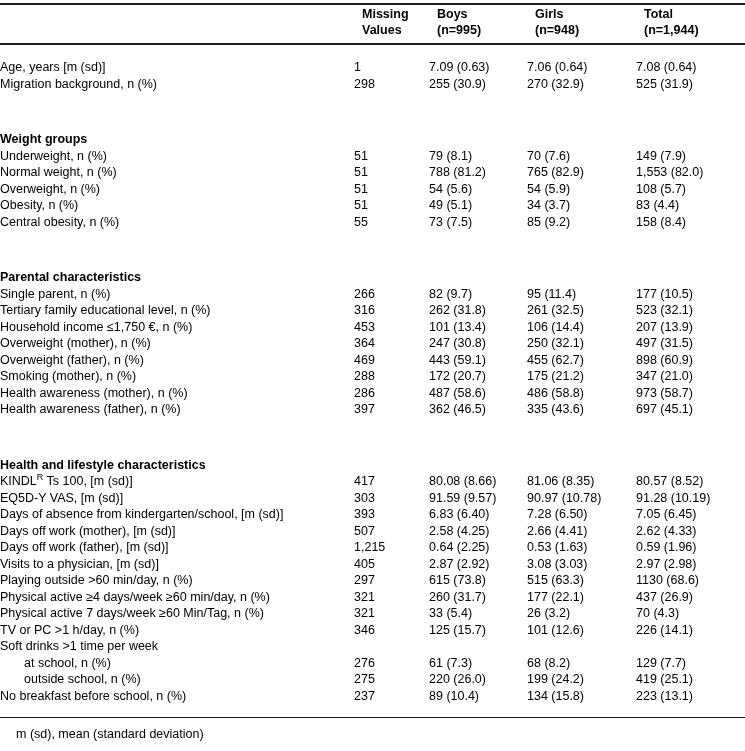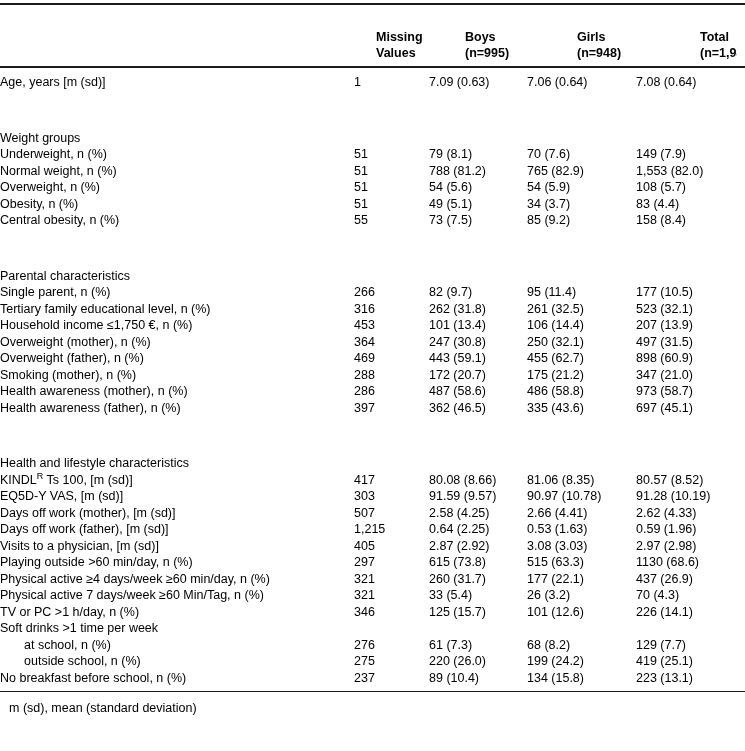--- a/index.html
+++ b/index.html
@@ -25,57 +25,57 @@
     border-top: 2px solid #1c1c1c;
   }
   .grid {
     display: grid;
     grid-template-columns: 354px 75px 98px 109px auto;
     box-sizing: border-box;
     padding-left: 8px;
     padding-right: 8px;
   }
   .thead {
-    padding-top: 24px;
+    padding-top: 1px;
     padding-bottom: 5px;
     border-bottom: 2px solid #1c1c1c;
     font-weight: bold;
     line-height: 16px;
-    gap: 14px;
   }
   .tbody {
     padding-top: 6px;
-    padding-bottom: 5px;
+    padding-bottom: 13px;
     border-bottom: 1.5px solid #1c1c1c;
+    margin-top: 8px;
   }
   .row {
     display: grid;
     grid-template-columns: 354px 75px 98px 109px auto;
     line-height: 16.5px;
   }
   .row.section {
     margin-top: 39px;
-    font-weight: normal;
+    font-weight: bold;
   }
   .row .full {
     grid-column: 1 / -1;
   }
   .cell {
     white-space: nowrap;
     overflow: hidden;
   }
   .label-cell.indent {
     padding-left: 24px;
   }
   sup {
     font-size: 9px;
     line-height: 0;
   }
   .footnote {
-    padding: 8px 8px 0 9px;
+    padding: 8px 8px 0 16px;
     line-height: 16px;
   }
 </style>
 </head>
 <body>
 
 <div class="table-wrap">
 
   <div class="rule-top"></div>
 
@@ -100,20 +100,27 @@
   </div>
 
   <div class="tbody" id="table-body">
       <div class="row">
         <div class="cell label-cell"><span>Age, years [m (sd)]</span></div>
         <div class="cell">1</div>
         <div class="cell">7.09 (0.63)</div>
         <div class="cell">7.06 (0.64)</div>
         <div class="cell">7.08 (0.64)</div>
       </div>
+      <div class="row">
+        <div class="cell label-cell"><span>Migration background, n (%)</span></div>
+        <div class="cell">298</div>
+        <div class="cell">255 (30.9)</div>
+        <div class="cell">270 (32.9)</div>
+        <div class="cell">525 (31.9)</div>
+      </div>
       <div class="row section">
         <div class="cell full">Weight groups</div>
       </div>
       <div class="row">
         <div class="cell label-cell"><span>Underweight, n (%)</span></div>
         <div class="cell">51</div>
         <div class="cell">79 (8.1)</div>
         <div class="cell">70 (7.6)</div>
         <div class="cell">149 (7.9)</div>
       </div>
@@ -215,20 +222,27 @@
         <div class="cell">80.57 (8.52)</div>
       </div>
       <div class="row">
         <div class="cell label-cell"><span>EQ5D-Y VAS, [m (sd)]</span></div>
         <div class="cell">303</div>
         <div class="cell">91.59 (9.57)</div>
         <div class="cell">90.97 (10.78)</div>
         <div class="cell">91.28 (10.19)</div>
       </div>
       <div class="row">
+        <div class="cell label-cell"><span>Days of absence from kindergarten/school, [m (sd)]</span></div>
+        <div class="cell">393</div>
+        <div class="cell">6.83 (6.40)</div>
+        <div class="cell">7.28 (6.50)</div>
+        <div class="cell">7.05 (6.45)</div>
+      </div>
+      <div class="row">
         <div class="cell label-cell"><span>Days off work (mother), [m (sd)]</span></div>
         <div class="cell">507</div>
         <div class="cell">2.58 (4.25)</div>
         <div class="cell">2.66 (4.41)</div>
         <div class="cell">2.62 (4.33)</div>
       </div>
       <div class="row">
         <div class="cell label-cell"><span>Days off work (father), [m (sd)]</span></div>
         <div class="cell">1,215</div>
         <div class="cell">0.64 (2.25)</div>

